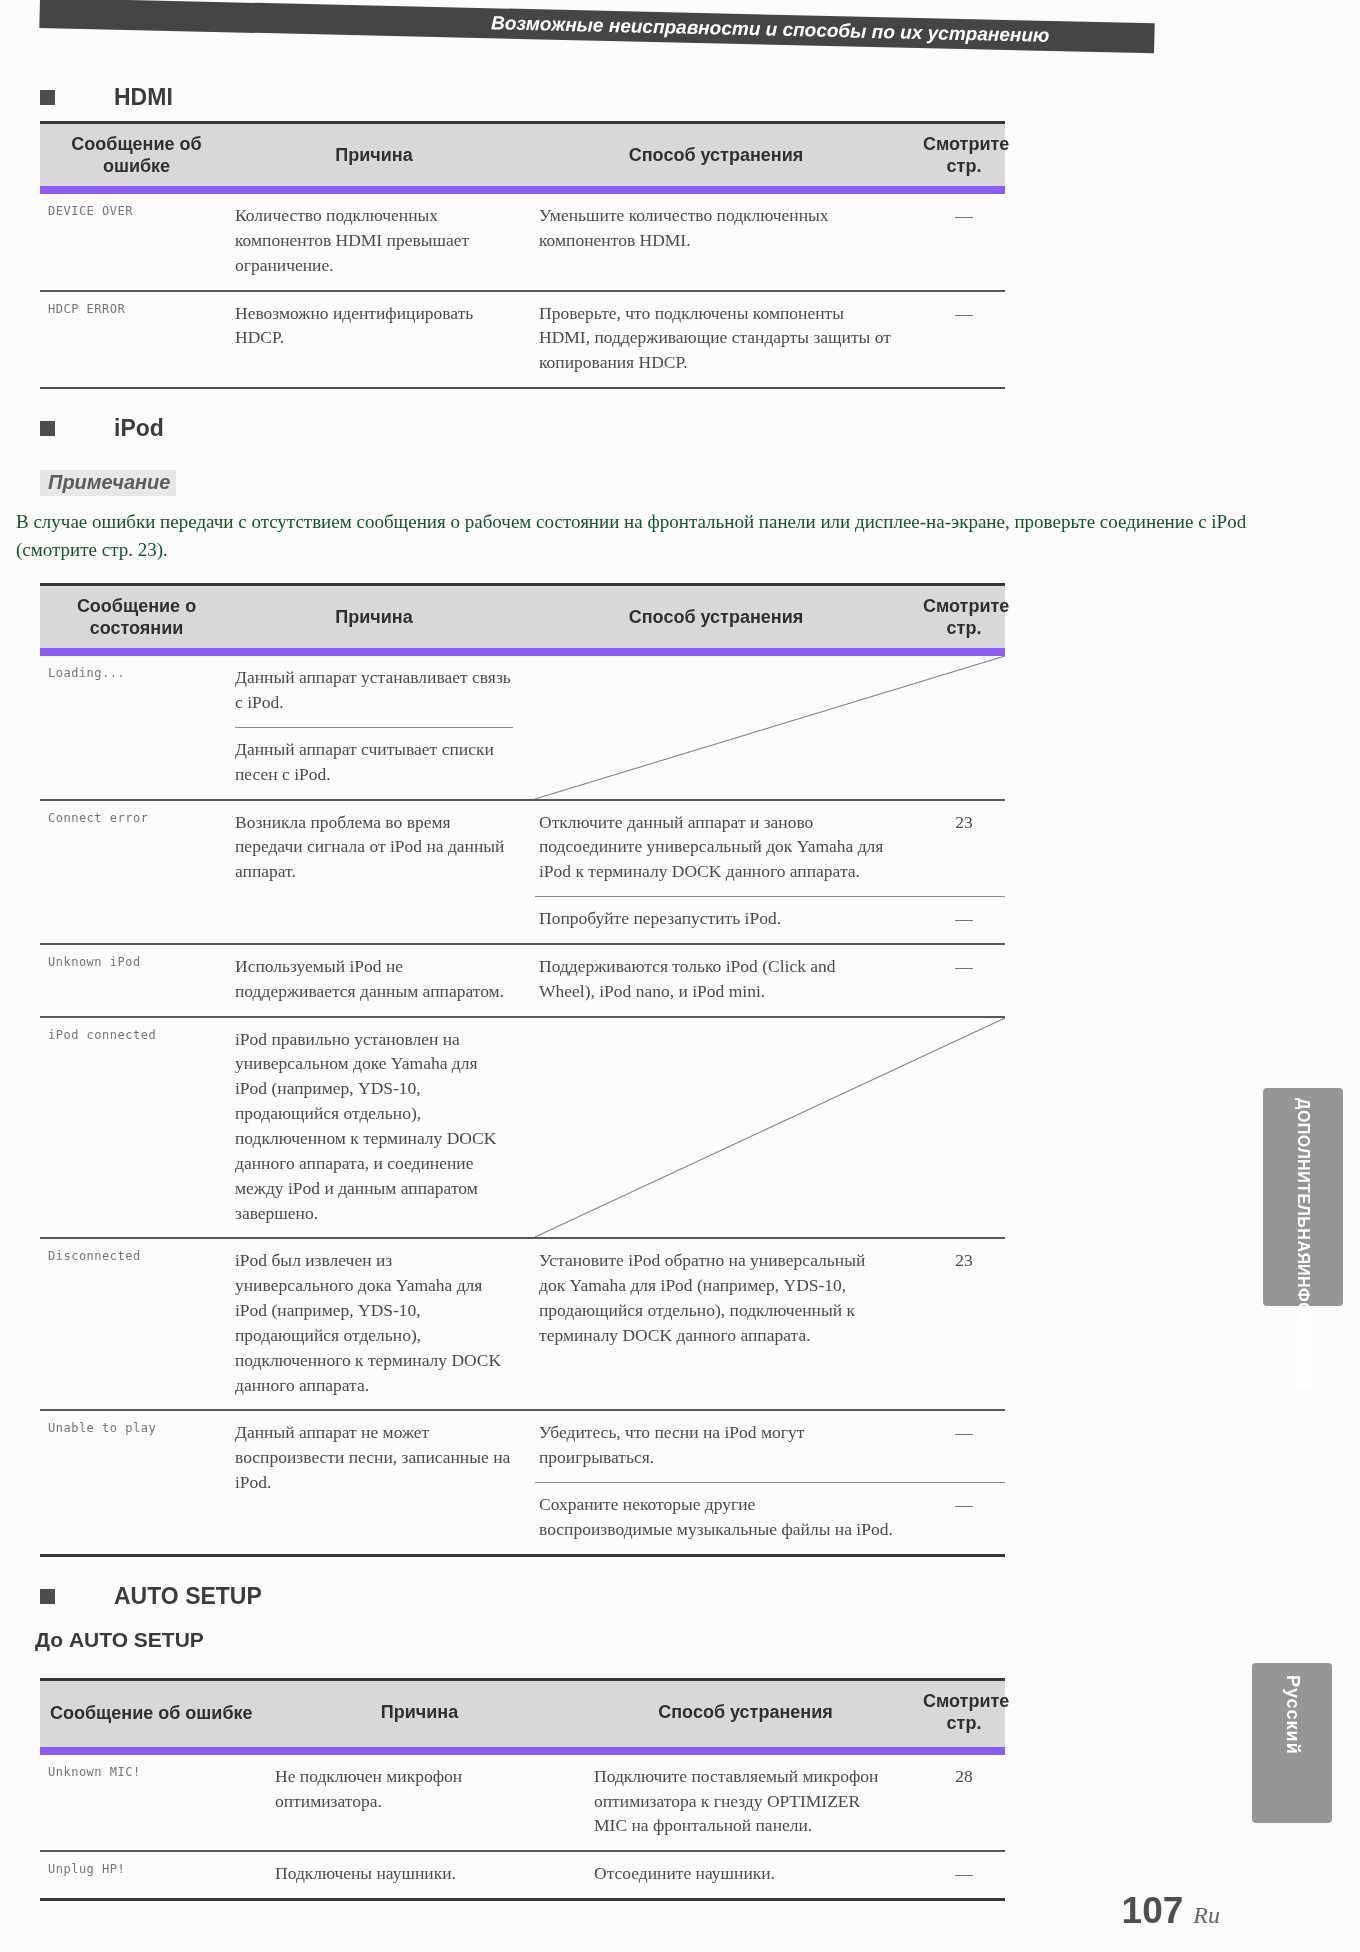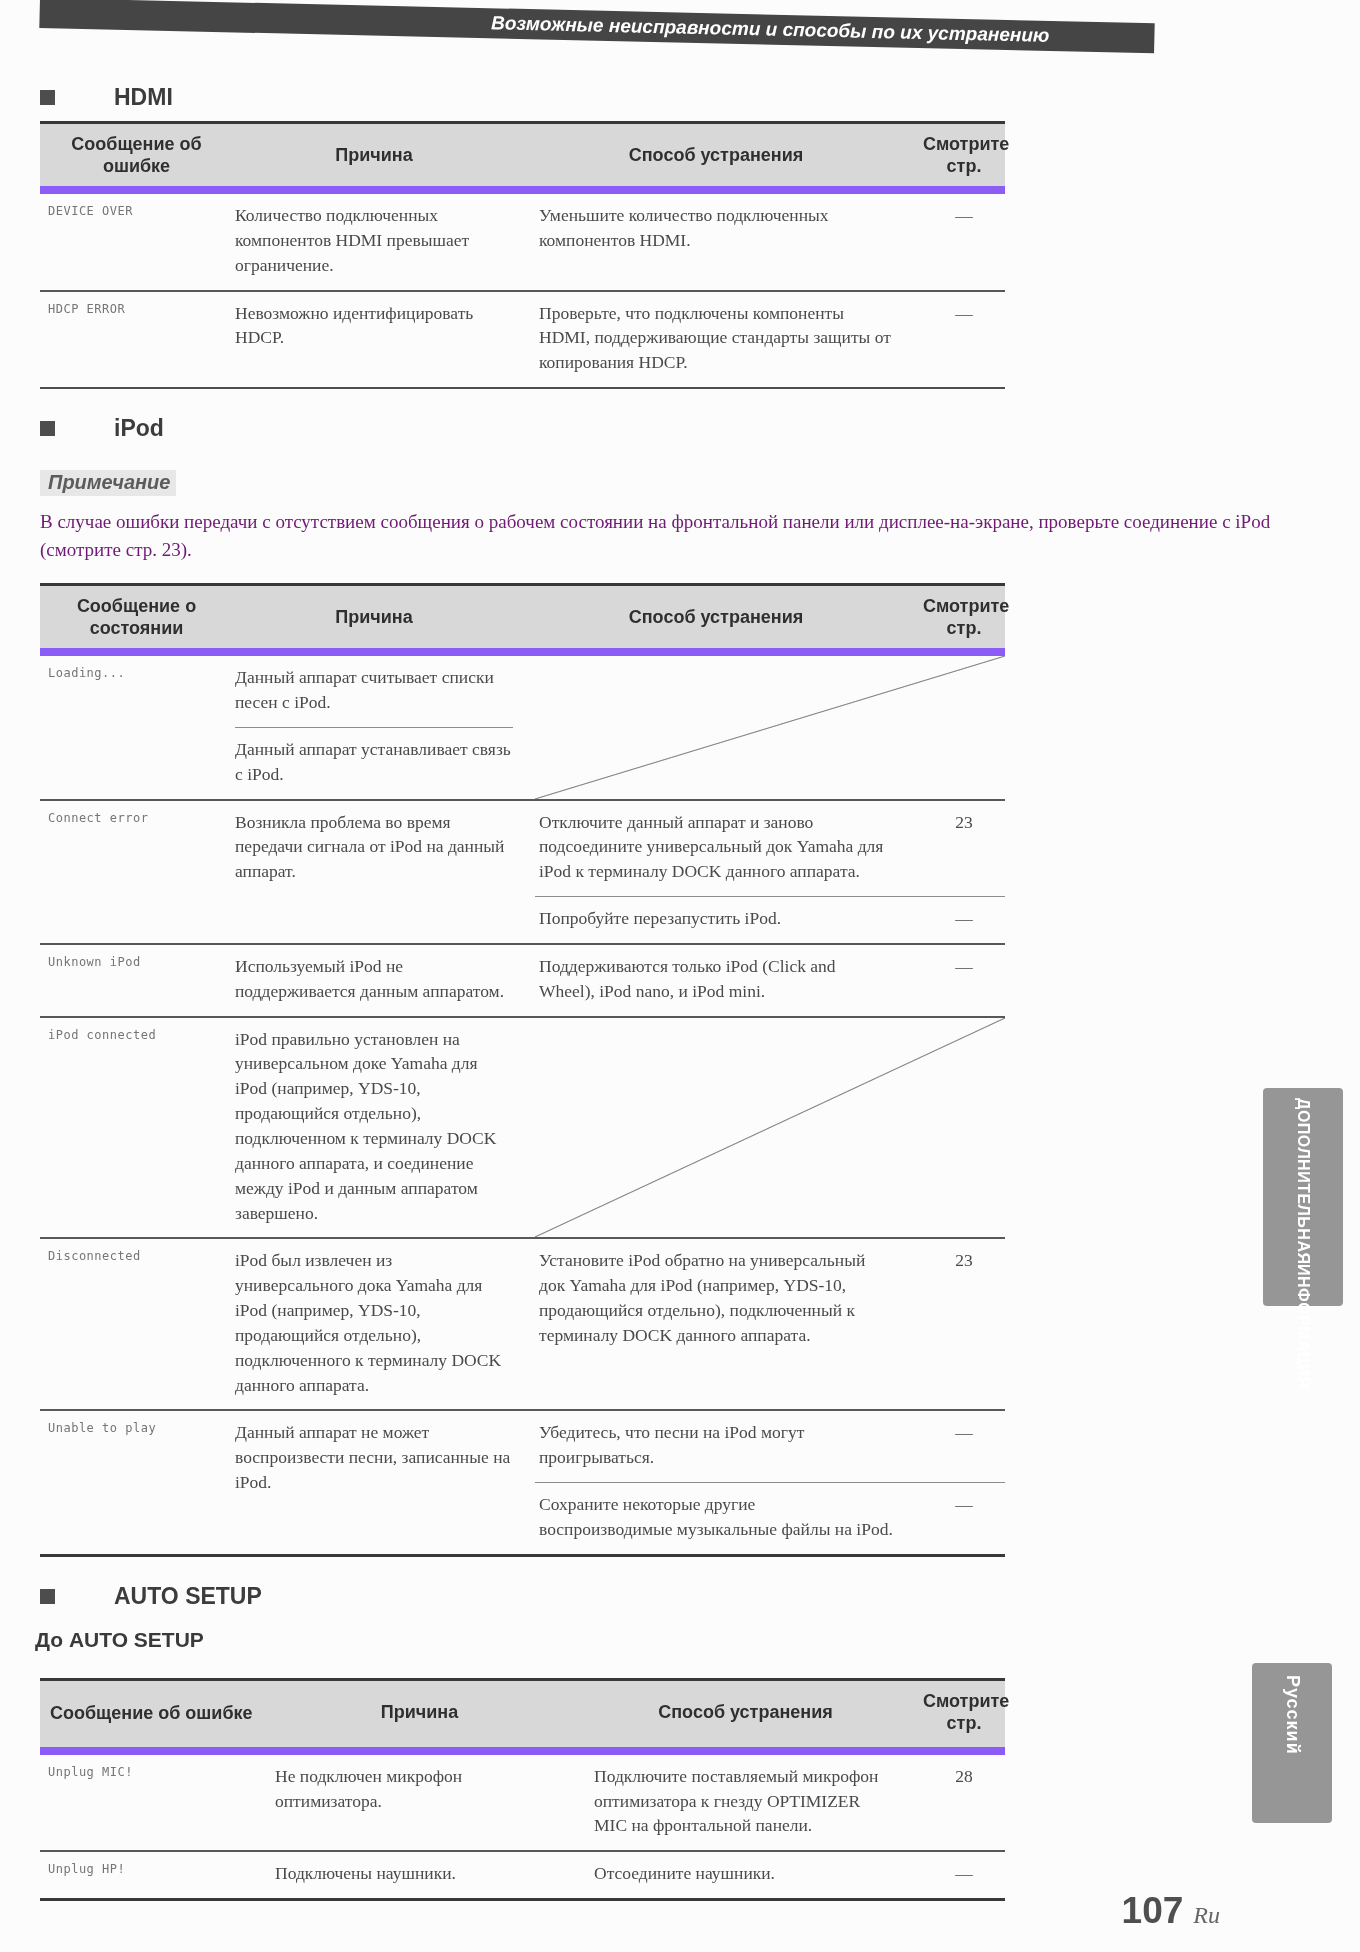--- a/index.html
+++ b/index.html
@@ -45,22 +45,22 @@
   }
 
   
   .note-label{
     display:inline-block;margin:18px 0 8px 40px;
     padding:1px 6px 2px 8px;background:#e7e7e7;
     font-family:"Liberation Sans", sans-serif;
     font-weight:bold;font-style:italic;font-size:20px;color:#5c5c5c;
   }
   .note-text{
-    margin:4px 0 20px 40px;width:1255px;
-    font-size:19px;line-height:1.45;color:#701a75;
+    margin:4px 0 20px 16px;width:1255px;
+    font-size:19px;line-height:1.45;color:#14532d;
   }
 
   
   .trouble-table{
     width:965px;margin-left:40px;margin-bottom:8px;
     border-top:3px solid #383838;
     border-bottom:3px solid #383838;
   }
   .t-light-bottom{border-bottom:2px solid #4e4e4e;}
   .thead{
@@ -193,22 +193,22 @@
       <div class="thead">
         <div class="c-msg">Сообщение о состоянии</div>
         <div class="c-cause">Причина</div>
         <div class="c-remedy">Способ устранения</div>
         <div class="c-page">Смотрите стр.</div>
       </div>
 
       <div class="trow">
         <div class="c-msg lcd">Loading...</div>
         <div class="c-cause stack">
+          <div class="sub cell-serif">Данный аппарат устанавливает связь с iPod.</div>
           <div class="sub cell-serif">Данный аппарат считывает списки песен с iPod.</div>
-          <div class="sub cell-serif">Данный аппарат устанавливает связь с iPod.</div>
         </div>
         <div class="na-cell"></div>
       </div>
 
       <div class="trow">
         <div class="c-msg lcd">Connect error</div>
         <div class="c-cause cell-serif">Возникла проблема во время передачи сигнала от iPod на данный аппарат.</div>
         <div class="remedy-stack">
           <div class="remedy-sub">
             <div class="rs-text cell-serif">Отключите данный аппарат и заново подсоедините универсальный док Yamaha для iPod к терминалу DOCK данного аппарата.</div>
@@ -273,21 +273,21 @@
     <div class="subhead">До AUTO SETUP</div>
 
     <div class="trouble-table">
       <div class="thead">
         <div class="c3-msg">Сообщение об ошибке</div>
         <div class="c3-cause">Причина</div>
         <div class="c3-remedy">Способ устранения</div>
         <div class="c3-page">Смотрите стр.</div>
       </div>
       <div class="trow">
-        <div class="c3-msg lcd">Unplug MIC!</div>
+        <div class="c3-msg lcd">Unknown MIC!</div>
         <div class="c3-cause cell-serif">Не подключен микрофон оптимизатора.</div>
         <div class="c3-remedy cell-serif">Подключите поставляемый микрофон оптимизатора к гнезду OPTIMIZER MIC на фронтальной панели.</div>
         <div class="c3-page cell-serif">28</div>
       </div>
       <div class="trow">
         <div class="c3-msg lcd">Unplug HP!</div>
         <div class="c3-cause cell-serif">Подключены наушники.</div>
         <div class="c3-remedy cell-serif">Отсоедините наушники.</div>
         <div class="c3-page cell-serif dash">—</div>
       </div>

